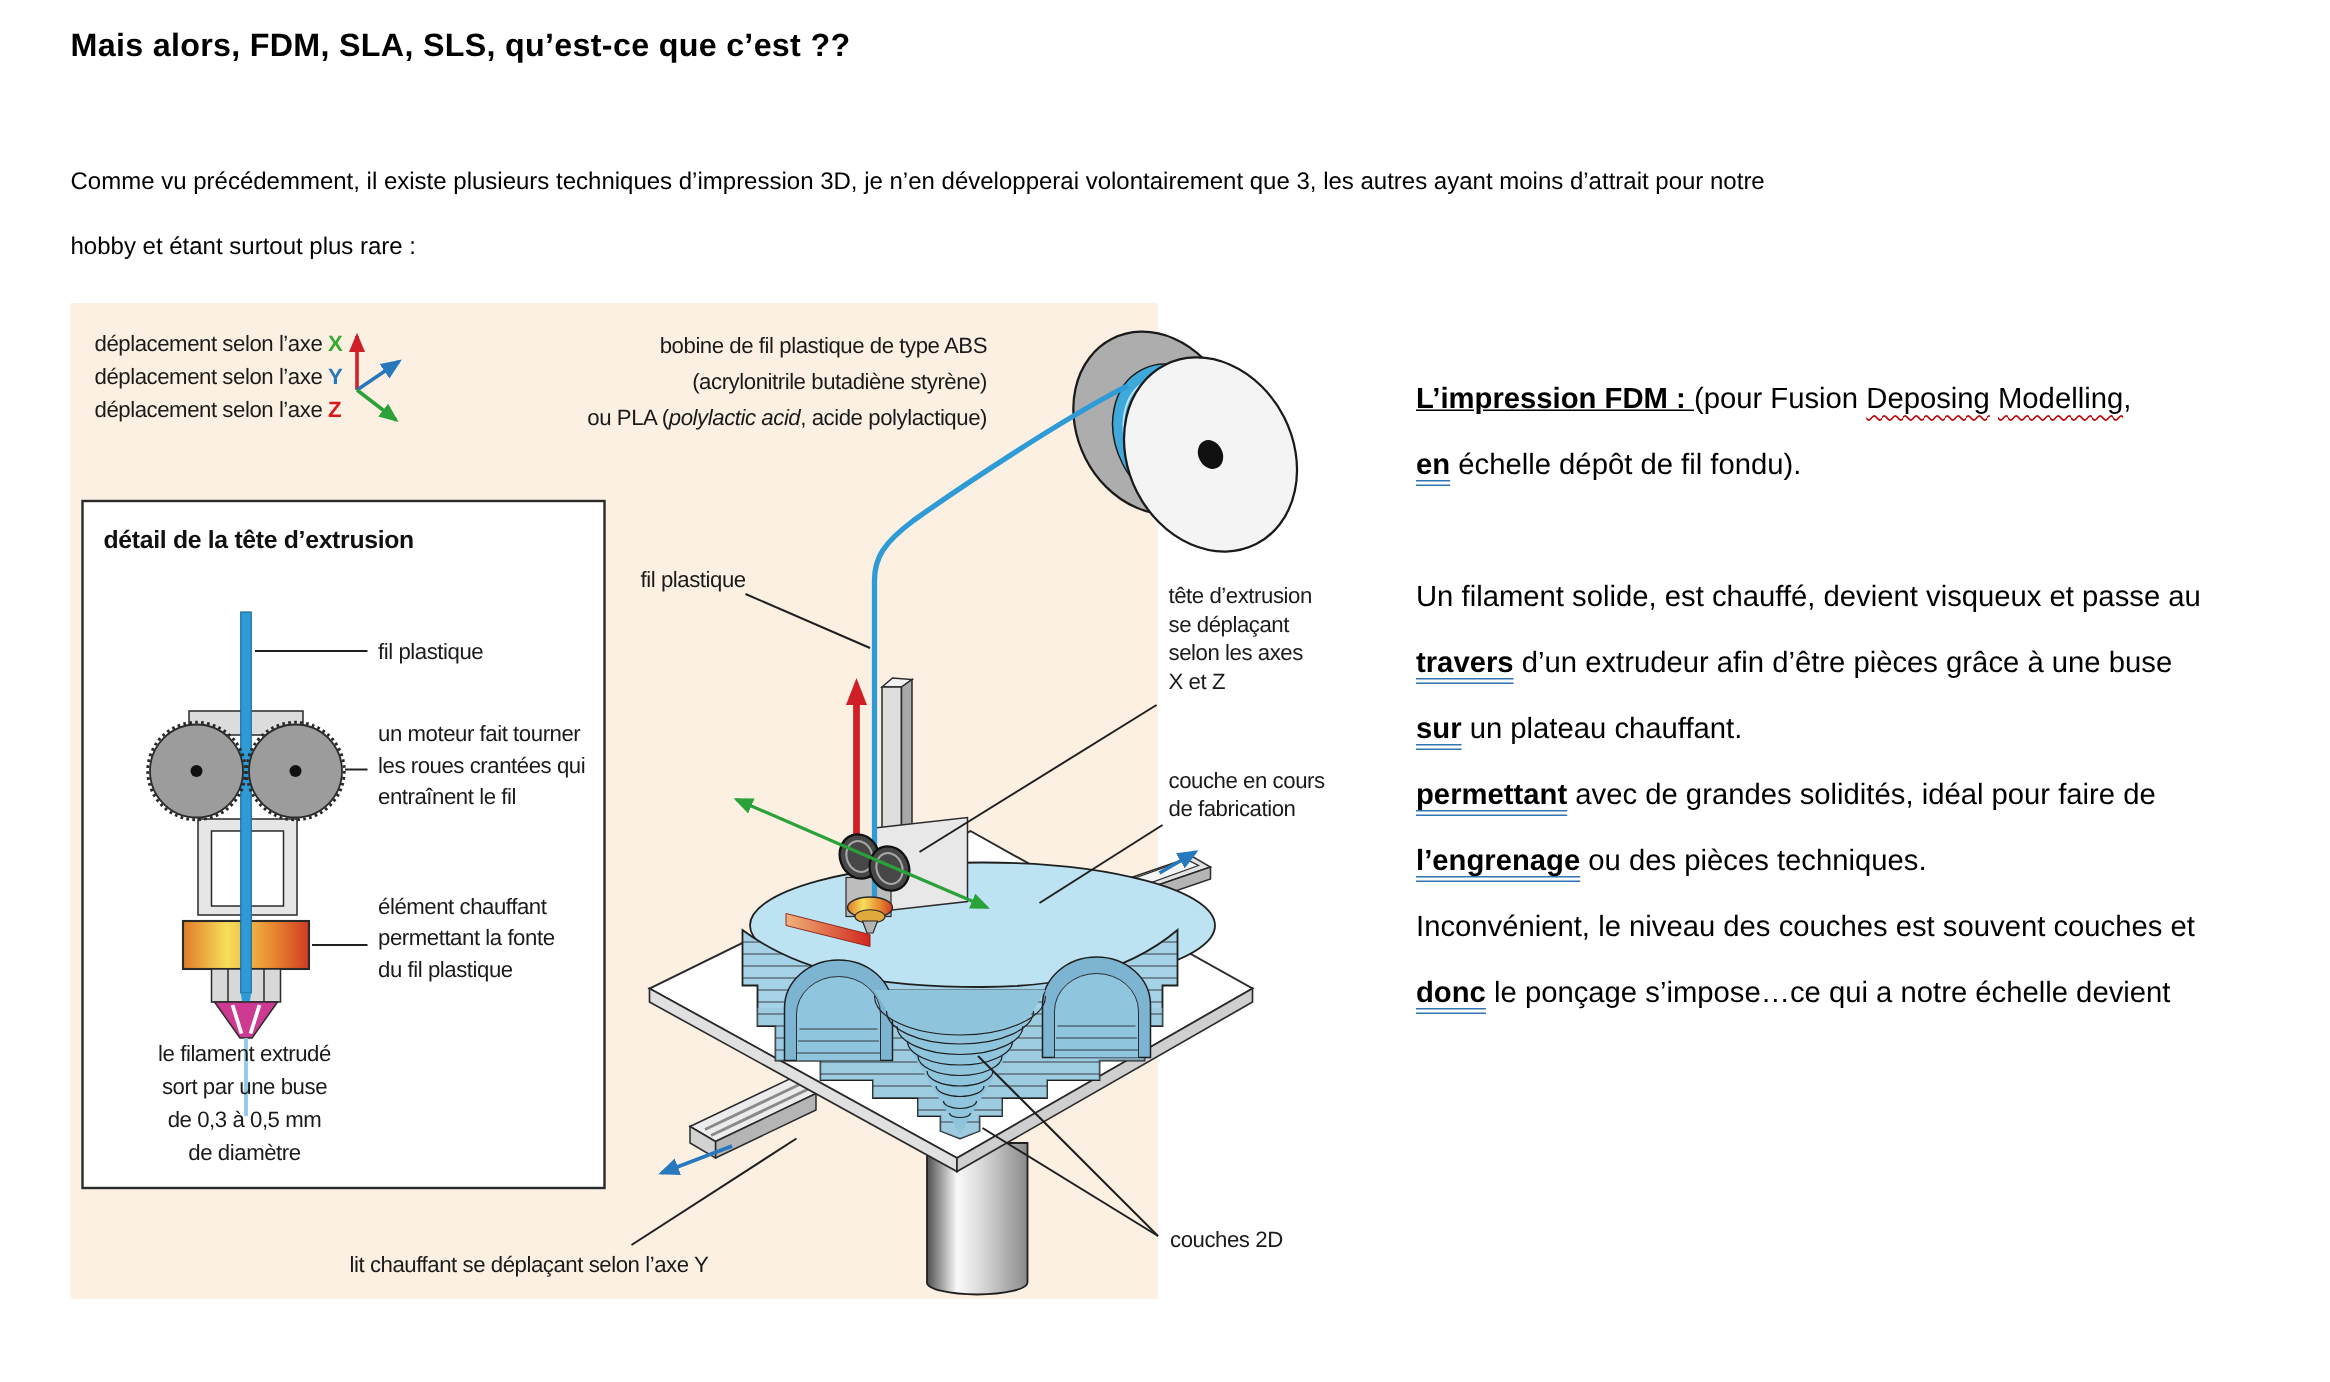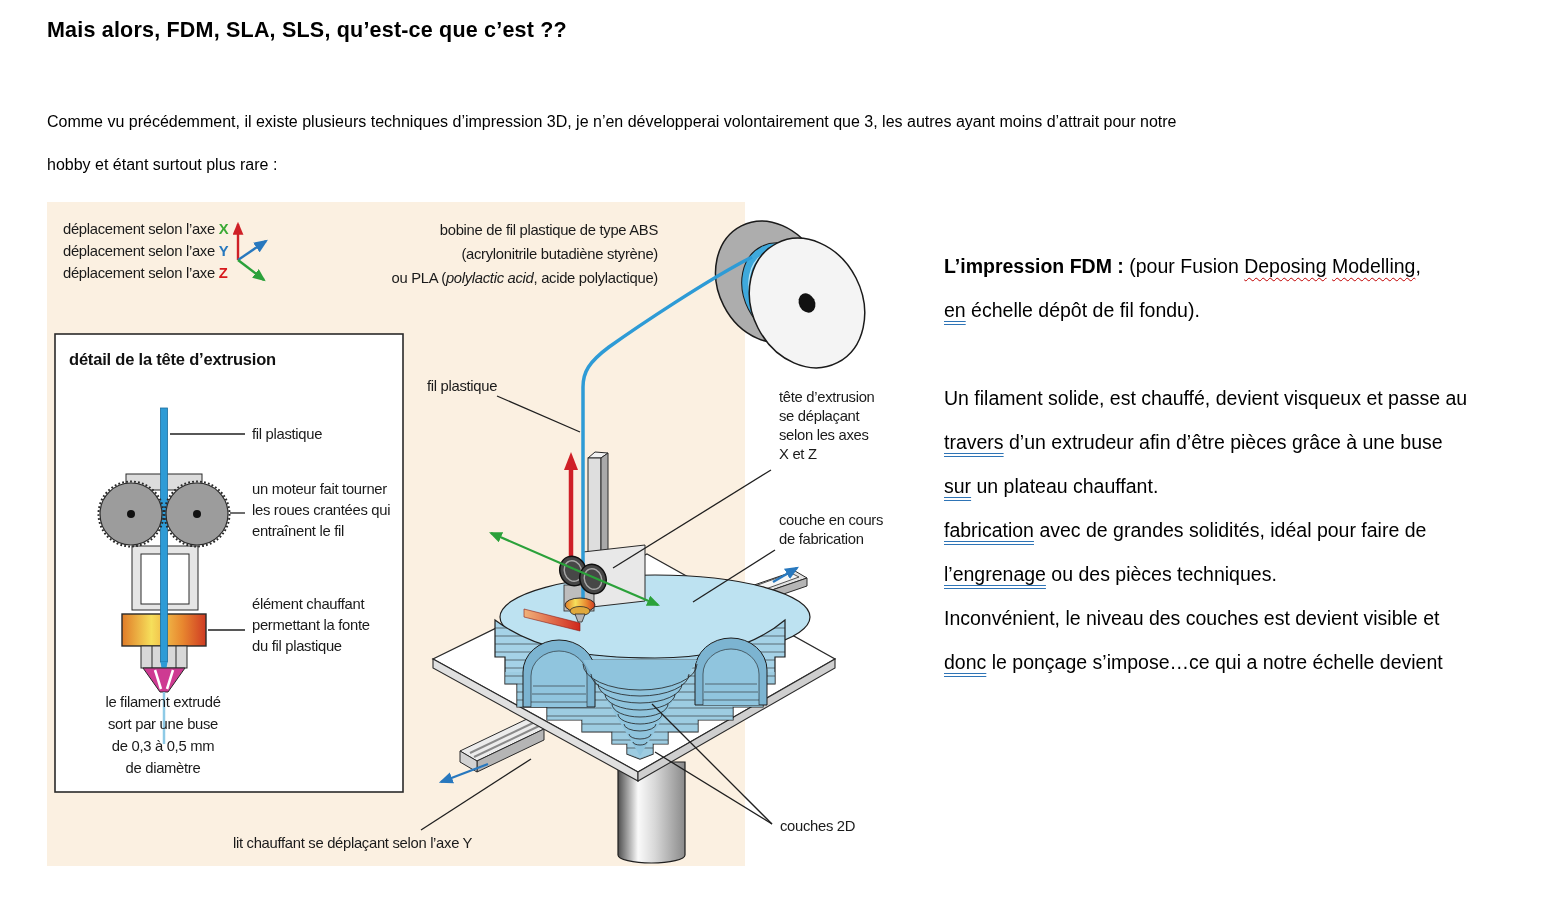--- a/index.html
+++ b/index.html
@@ -2,33 +2,33 @@
 <html><head>
 <meta charset="utf-8">
 <style>
   html,body{margin:0;padding:0;background:#ffffff;}
   body{width:1553px;height:921px;position:relative;overflow:hidden;
        font-family:"Liberation Sans",sans-serif;color:#000;}
   .doc-title{position:absolute;left:47px;top:18px;font-size:21.5px;font-weight:bold;
        text-decoration-thickness:2px;text-underline-offset:5px;
        letter-spacing:.2px;white-space:nowrap;}
   .intro{position:absolute;left:47px;top:100px;font-size:16px;line-height:43px;white-space:nowrap;}
-  .panel{position:absolute;left:47px;top:202px;width:698px;height:664px;background:#fbf0e1;}
+  .panel{position:absolute;left:47px;top:202px;width:698px;height:664px;background:#fbf0e1;padding-left:27px;}
   .panel svg{position:absolute;left:0;top:0;}
   .dlabel{font:500 14.8px "Liberation Sans",sans-serif;letter-spacing:-.3px;fill:#1a1a1a;}
   .dlabel-i{font:italic 500 14.8px "Liberation Sans",sans-serif;letter-spacing:-.3px;fill:#1a1a1a;}
   .dtitle{font:bold 16.5px "Liberation Sans",sans-serif;letter-spacing:-.2px;fill:#111;}
   .fdm-col{position:absolute;left:944px;top:244px;width:600px;font-size:19.5px;}
   .fdm-line{height:44px;line-height:44px;white-space:nowrap;}
-  .seg-b{font-weight:bold;}
+  .seg-b{font-weight:bold;text-decoration:underline;}
   .seg-p{}
   .seg-sp{text-decoration:underline wavy #c00000;text-decoration-thickness:1px;
           text-underline-offset:4px;text-decoration-skip-ink:none;text-align:center;}
   .seg-g{text-decoration:underline double #2e74b6;text-underline-offset:4px;
-         text-decoration-skip-ink:none;}
+         text-decoration-skip-ink:none;font-weight:bold;}
 </style>
 </head>
 <body>
 
 <div class="doc-title">Mais alors, FDM, SLA, SLS, qu’est-ce que c’est ??</div>
 
 <div class="intro">
   <div>Comme vu précédemment, il existe plusieurs techniques d’impression 3D, je n’en développerai volontairement que 3, les autres ayant moins d’attrait pour notre</div>
   <div>hobby et étant surtout plus rare :</div>
 </div>
@@ -290,17 +290,17 @@
 </svg>
 </div>
 
 <div class="fdm-col">
     <div class="fdm-line"><span class="seg-b">L’impression FDM : </span><span class="seg-p">(pour Fusion </span><span class="seg-sp">Deposing</span><span class="seg-p"> </span><span class="seg-sp">Modelling</span><span class="seg-p">,</span></div>
     <div class="fdm-line"><span class="seg-g">en</span><span class="seg-p"> échelle dépôt de fil fondu).</span></div>
     <div class="fdm-line"></div>
     <div class="fdm-line"><span class="seg-p">Un filament solide, est chauffé, devient visqueux et passe au</span></div>
     <div class="fdm-line"><span class="seg-g">travers</span><span class="seg-p"> d’un extrudeur afin d’être pièces grâce à une buse</span></div>
     <div class="fdm-line"><span class="seg-g">sur</span><span class="seg-p"> un plateau chauffant.</span></div>
-    <div class="fdm-line"><span class="seg-g">fabrication</span><span class="seg-p"> avec de grandes solidités, idéal pour faire de</span></div>
+    <div class="fdm-line"><span class="seg-g">permettant</span><span class="seg-p"> avec de grandes solidités, idéal pour faire de</span></div>
     <div class="fdm-line"><span class="seg-g">l’engrenage</span><span class="seg-p"> ou des pièces techniques.</span></div>
-    <div class="fdm-line"><span class="seg-p">Inconvénient, le niveau des couches est devient visible et</span></div>
+    <div class="fdm-line"><span class="seg-p">Inconvénient, le niveau des couches est souvent couches et</span></div>
     <div class="fdm-line"><span class="seg-g">donc</span><span class="seg-p"> le ponçage s’impose…ce qui a notre échelle devient</span></div>
   </div>
 
 </body></html>

